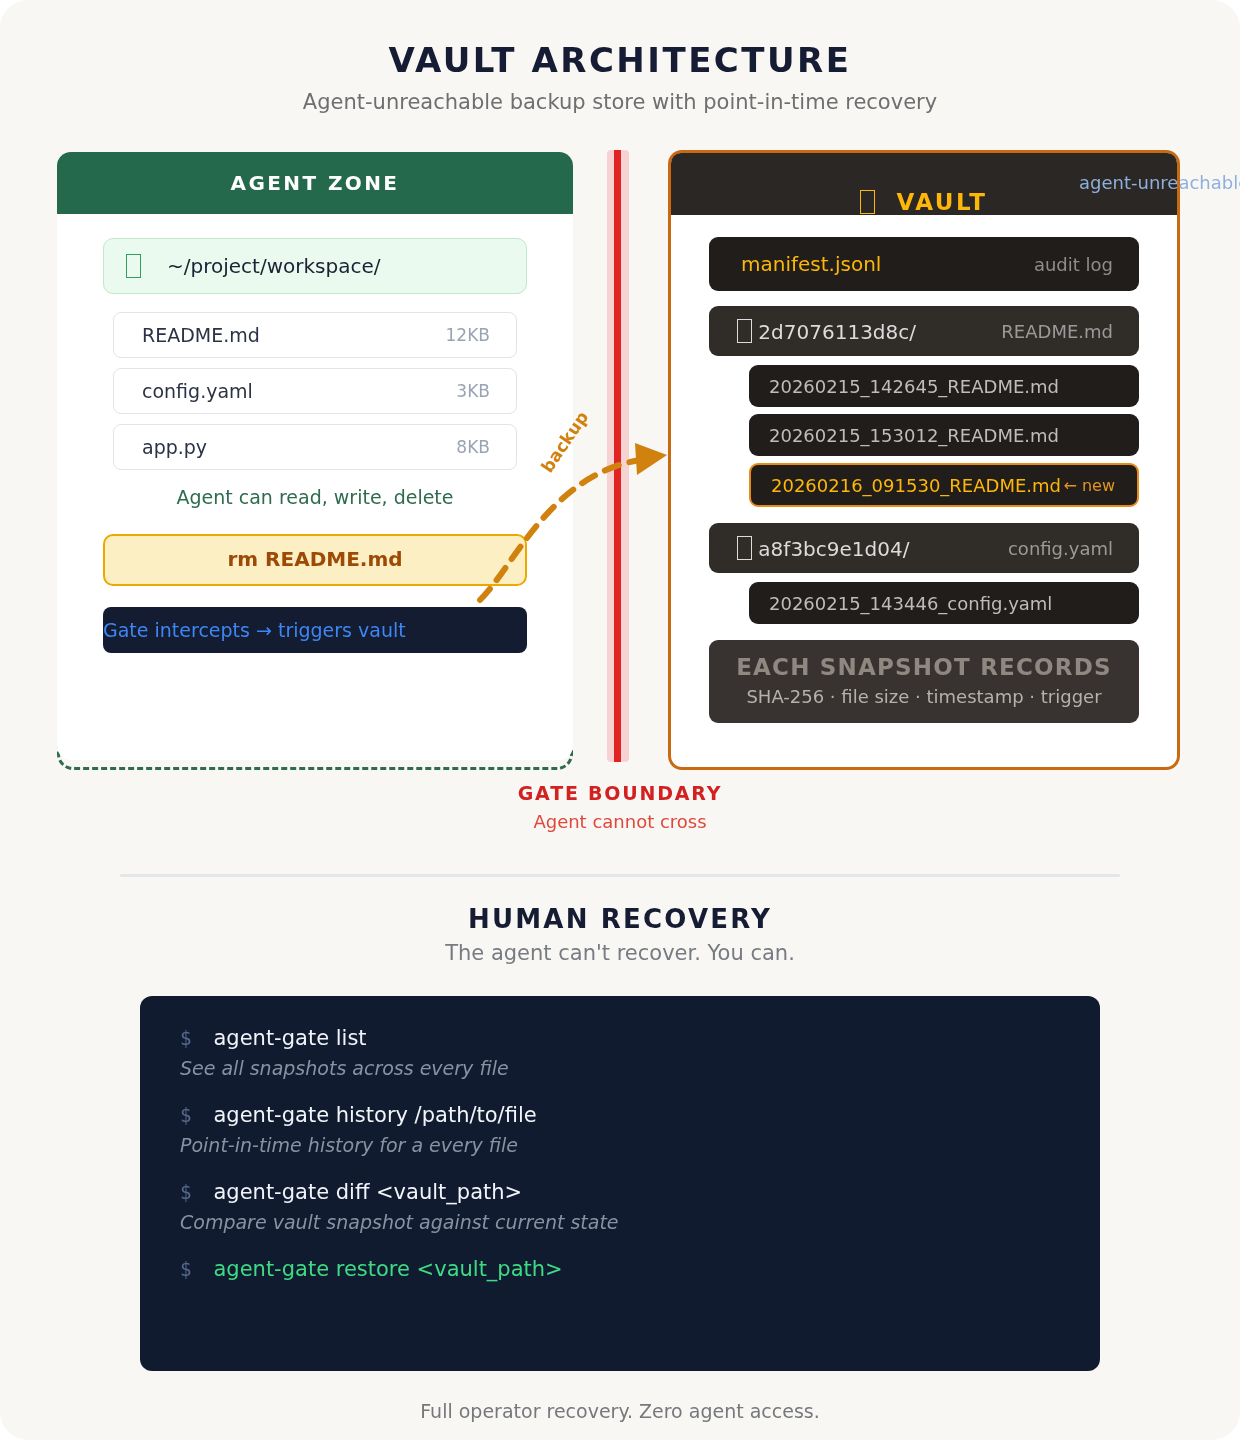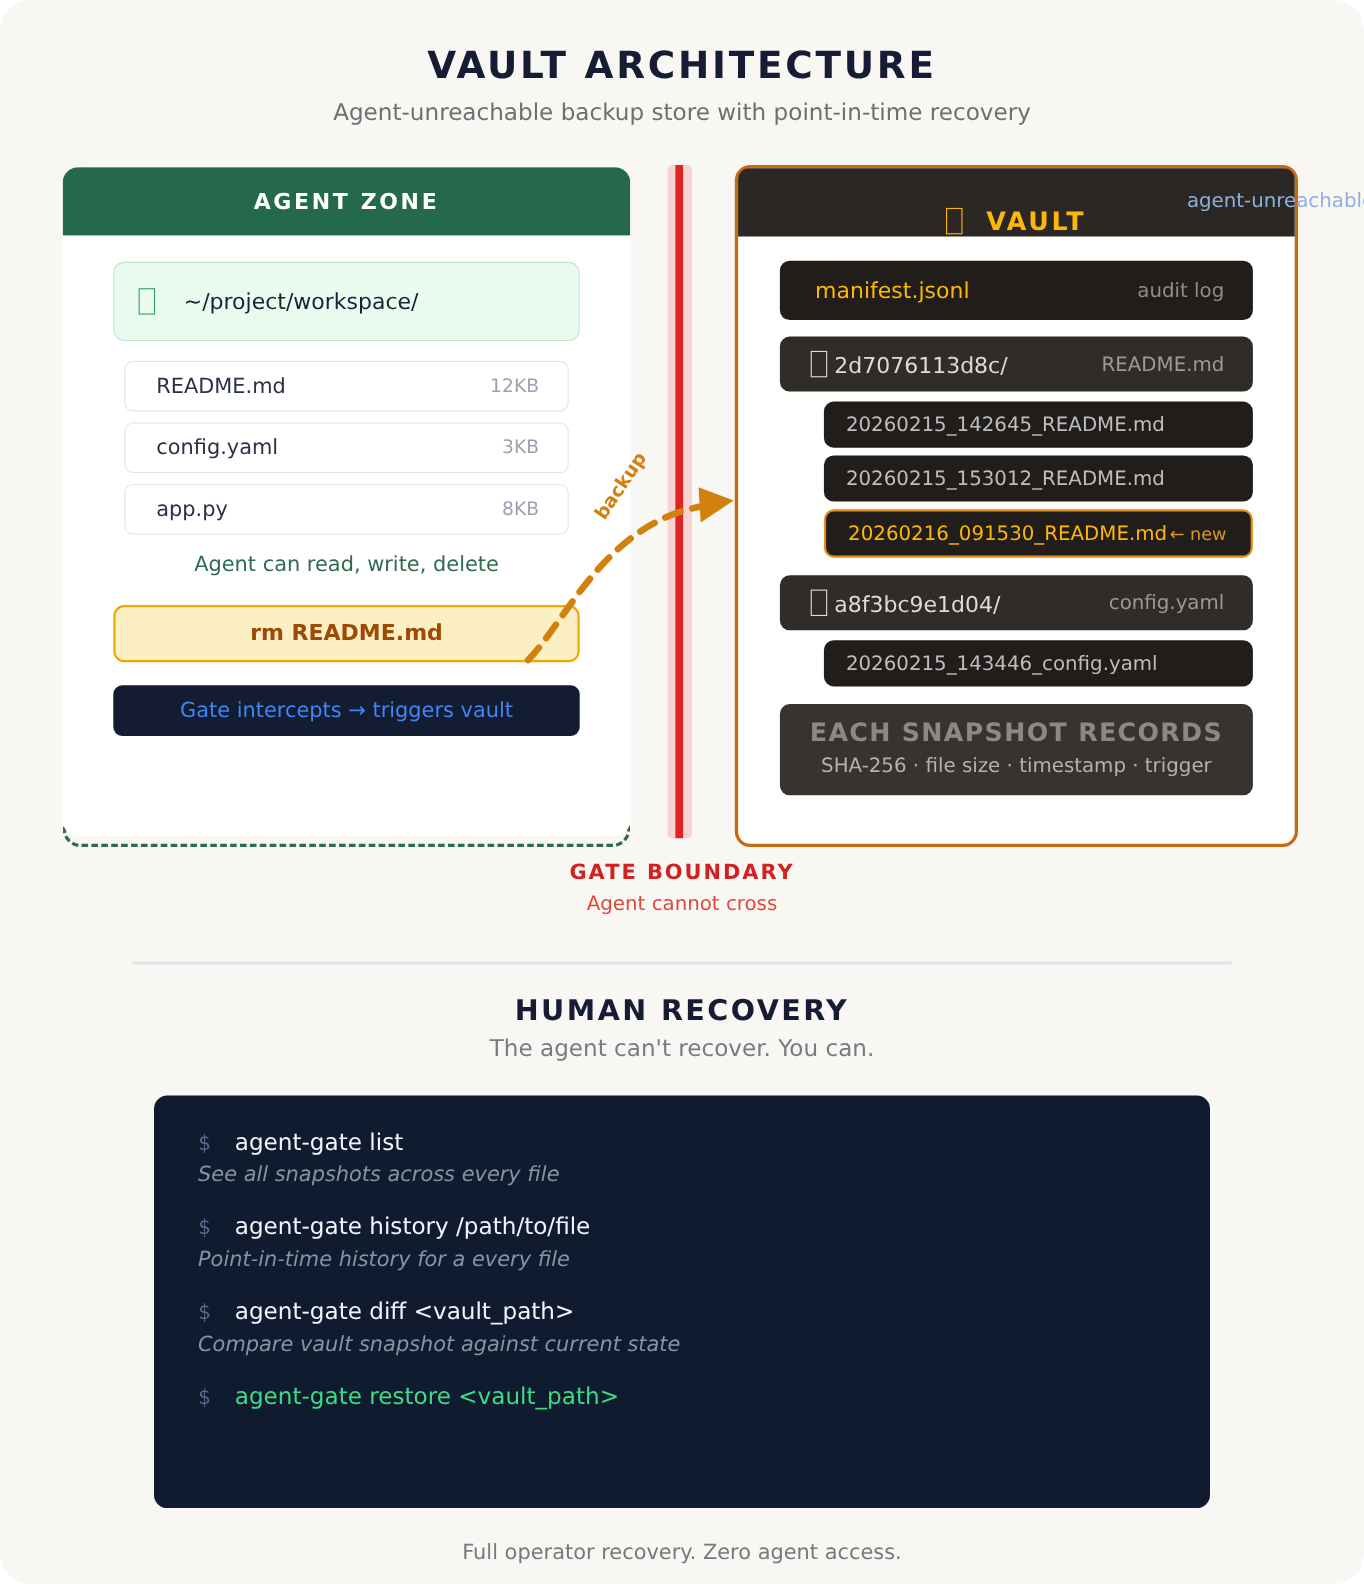--- a/index.html
+++ b/index.html
@@ -66,21 +66,21 @@
     align-items: center;
     justify-content: center;
     color: #ffffff;
     font-size: 20px;
     font-weight: bold;
     letter-spacing: 2.4px;
   }
   .agent-body { padding: 24px 46px 0 46px; }
 
   .path-box {
-    height: 72px;
+    height: 56px;
     background: #eafaef;
     border: 1px solid #bfe8cd;
     border-radius: 10px;
     display: flex;
     align-items: center;
     box-sizing: border-box;
     padding-left: 22px;
   }
   .path-icon {
     color: #2f9e5e;
@@ -131,21 +131,20 @@
     color: #b2641a;
   }
 
   .gate-button {
     margin-top: 21px;
     height: 46px;
     background: #131c30;
     border-radius: 8px;
     display: flex;
     align-items: center;
-    justify-content: center;
     color: #3d86f5;
     font-size: 19px;
   }
 
   
   .boundary-halo {
     position: absolute;
     left: 607px; top: 150px;
     width: 22px; height: 612px;
     background: #f6d2d2;

